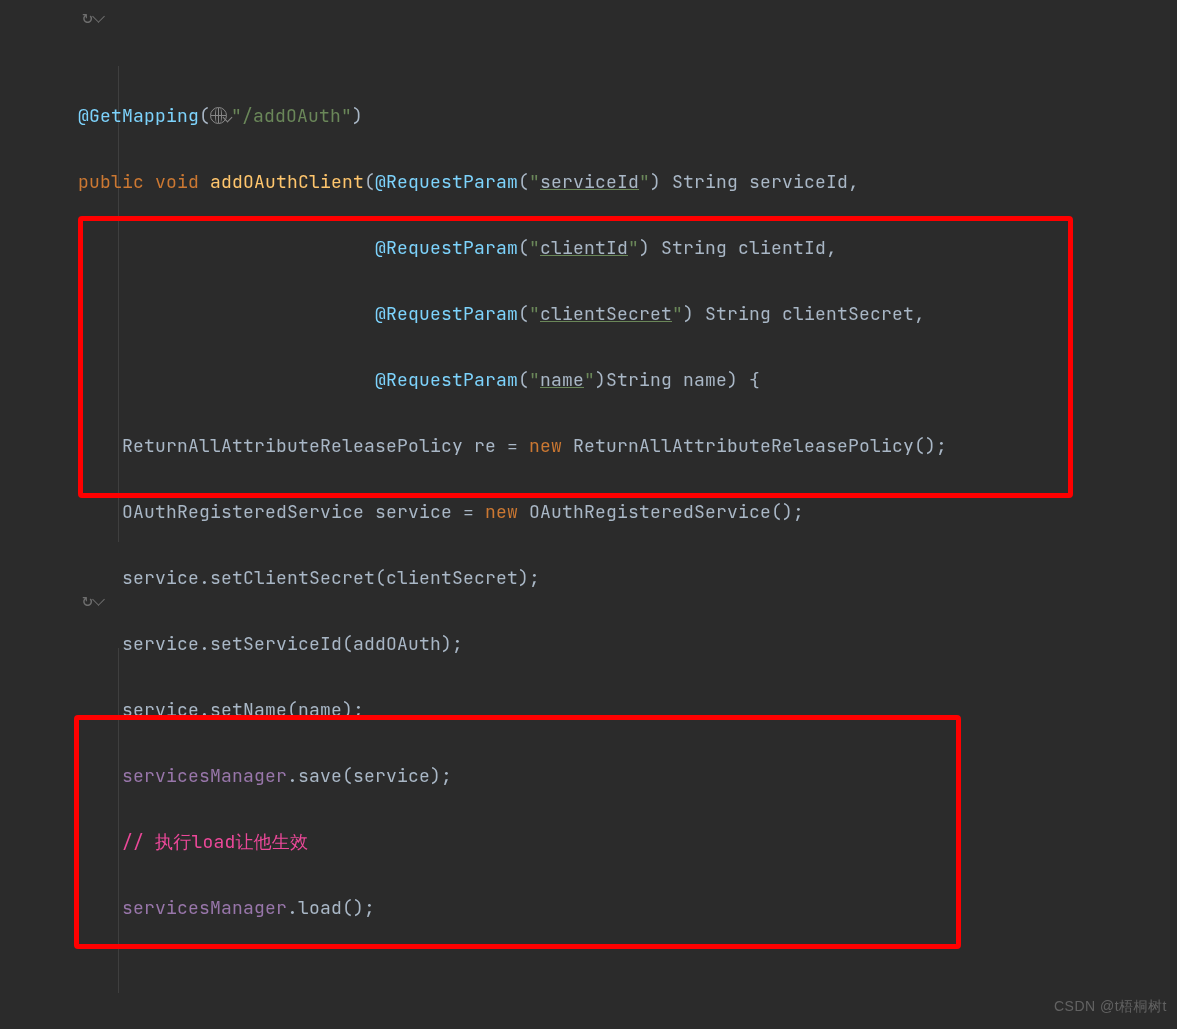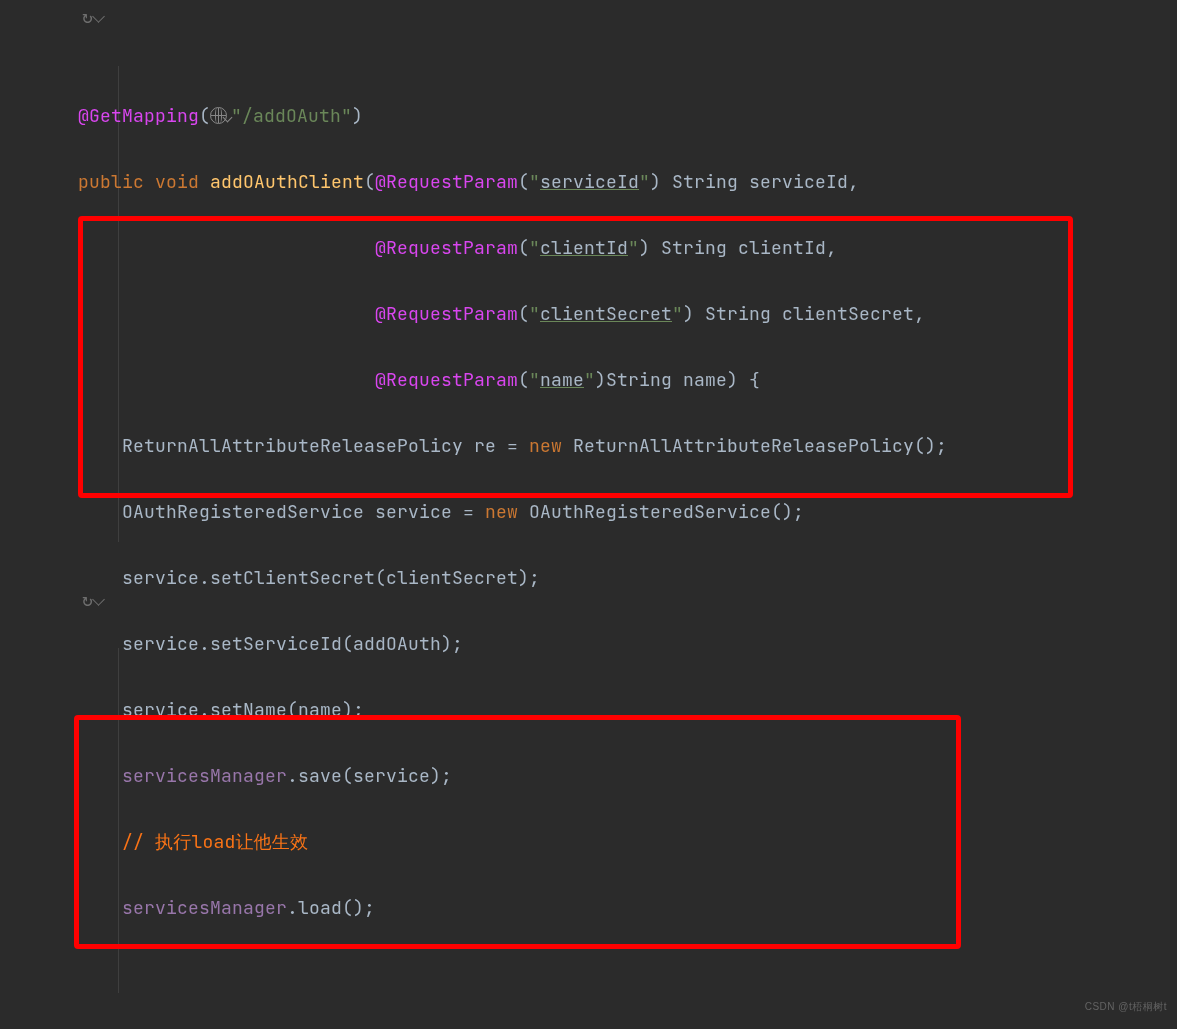--- a/index.html
+++ b/index.html
@@ -14,32 +14,32 @@
   }
   .code{
     position:relative;
     padding:0 0 0 78px;
     white-space:pre;
     letter-spacing:0.2px;
   }
   .ln{display:block;height:33px;}
 
   .kw{color:#cc7832;text-align:center;}
-  .ann{color:#d946ef;}
+  .ann{color:#7dd3fc;}
   .str{color:#6a8759;}
   .id{color:#a9b7c6;}
   .mtd{color:#ffc66d;}
   .param-underline{
     color:#a9b7c6;
     text-decoration:underline;
     text-decoration-style:solid;
     text-decoration-color:#6a8759;
   }
   .purp{color:#9876aa;}
-  .grey{color:#f97316;}
+  .grey{color:#ec4899;}
   .pale{color:#a9b7c6;}
 
   .guide{
     position:absolute;
     width:0;
     border-left:1px solid #3f3f3f;
   }
   .gutter-icon{
     position:absolute;
     left:82px;
@@ -75,21 +75,21 @@
     position:absolute;
     border:5px solid #ff0000;
     border-radius:4px;
     pointer-events:none;
   }
   .watermark{
     position:absolute;
     right:10px;bottom:6px;
     color:rgba(200,200,200,0.35);
     font-family:Arial,sans-serif;
-    font-size:10px;
+    font-size:14px;
     letter-spacing:0.5px;
   }
 </style>
 </head>
 <body>
 
 <div class="guide" style="left:118px;top:66px;height:476px"></div>
 <div class="guide" style="left:118px;top:648px;height:345px"></div>
 
 <span class="gutter-icon" style="top:0">↻<span class="chev"></span></span>

